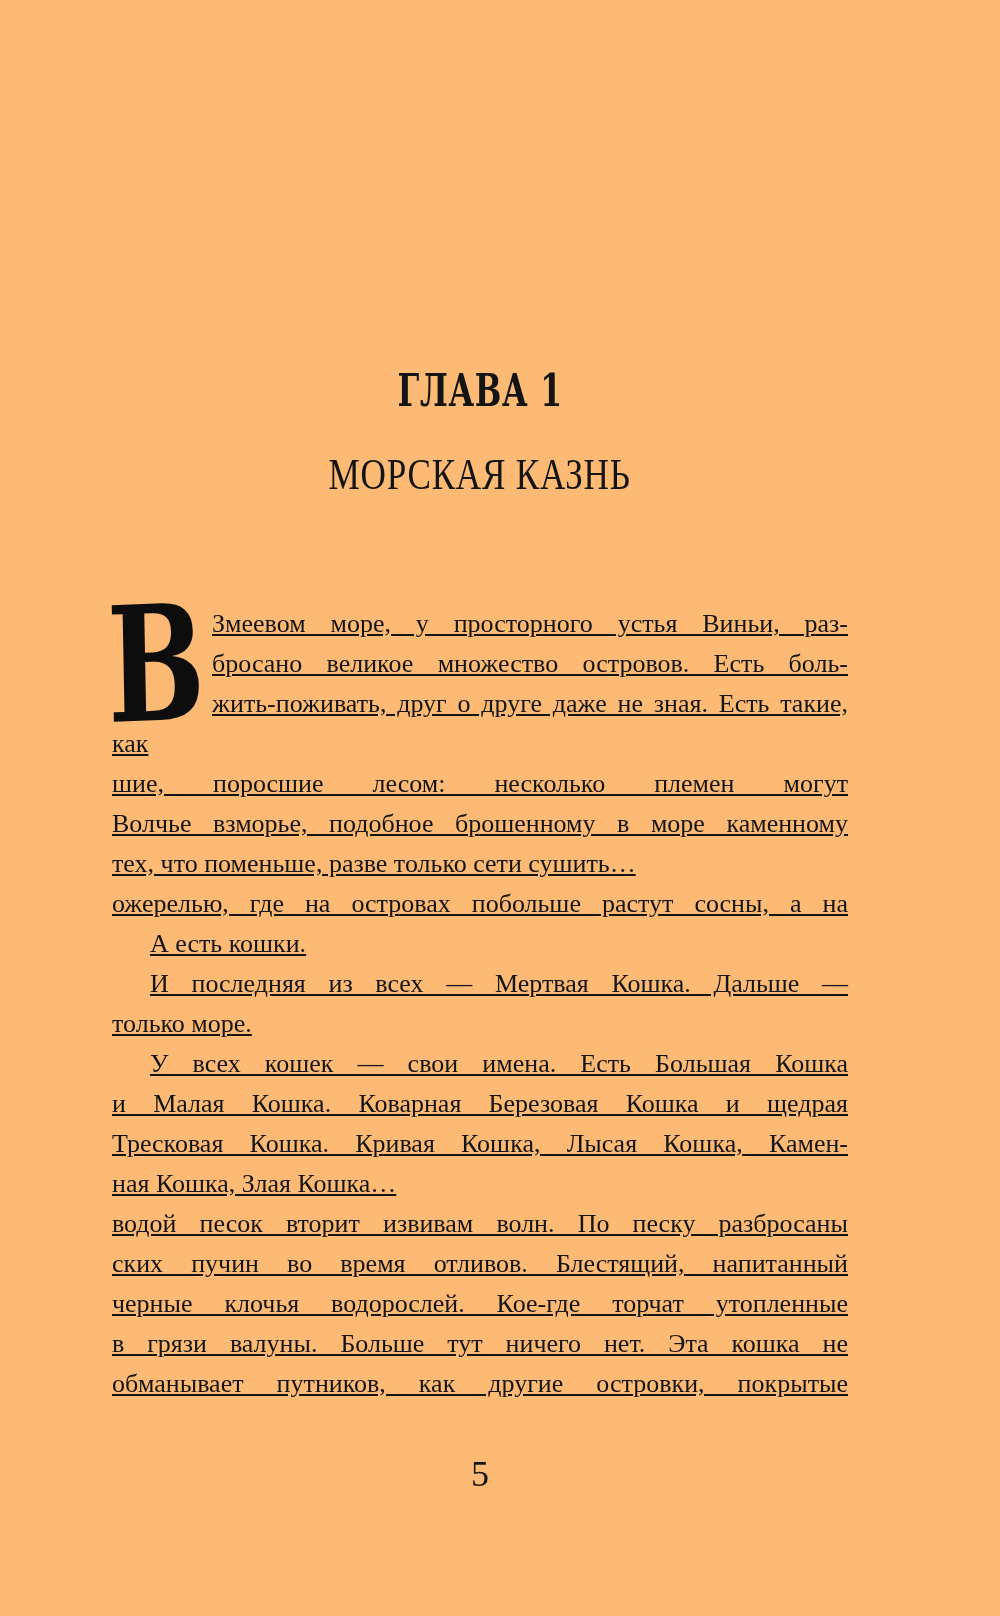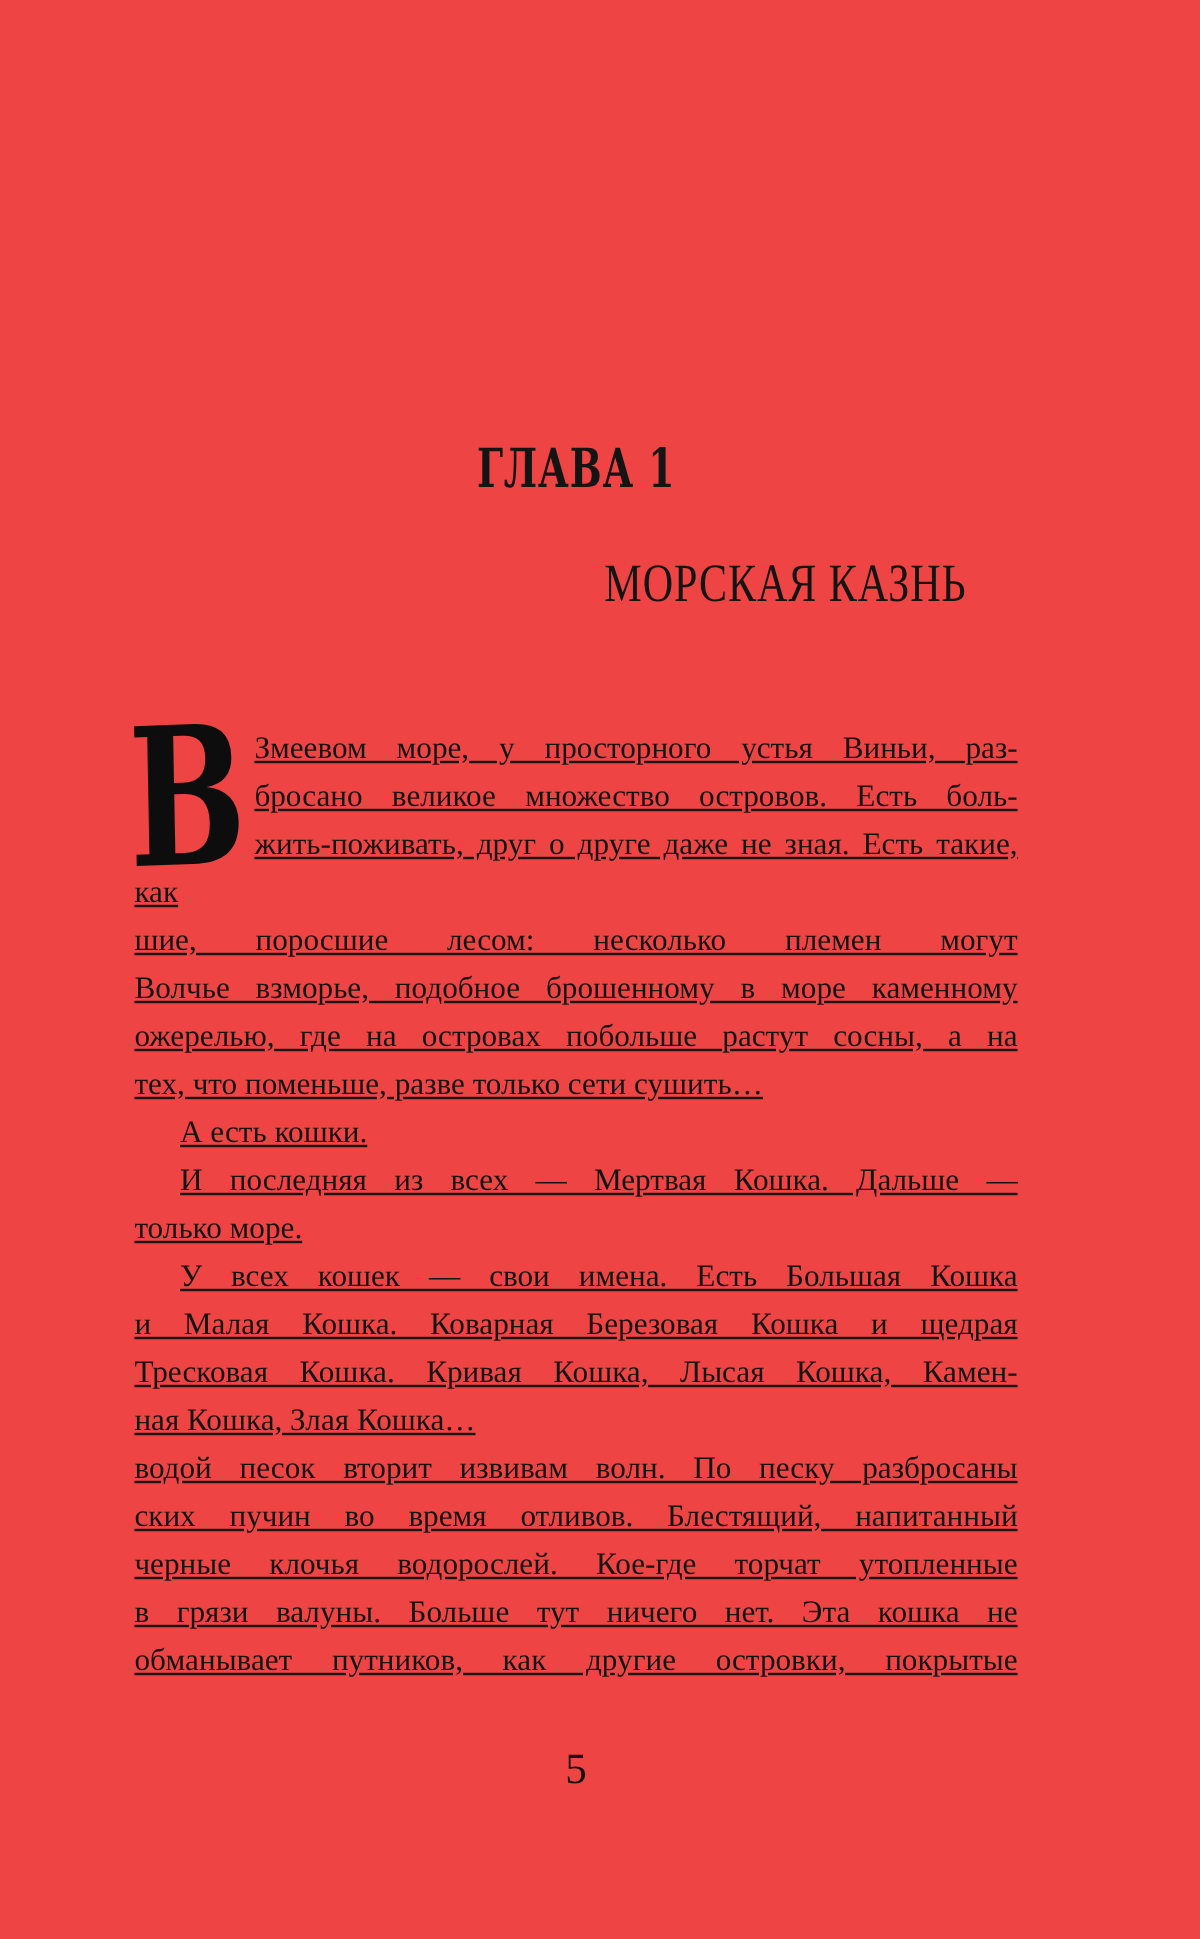--- a/index.html
+++ b/index.html
@@ -4,21 +4,21 @@
 <style>
   html, body {
     margin: 0;
     padding: 0;
     background: #ffffff;
   }
   .page {
     position: relative;
     width: 1000px;
     height: 1616px;
-    background: #ef4444;
+    background: #fdba74;
     color: #141414;
     overflow: hidden;
   }
   .content {
     position: absolute;
     left: 112px;
     width: 736px;
     top: 0;
     height: 100%;
   }
@@ -37,24 +37,24 @@
     font-size: 45px;
     line-height: 1;
     letter-spacing: 1px;
     transform: scaleX(0.70);
     transform-origin: center;
     white-space: nowrap;
   }
   
   .title-wrap {
     position: absolute;
-    top: 464px;
+    top: 452px;
     left: 0;
     width: 100%;
-    text-align: right;
+    text-align: center;
   }
   .title {
     display: inline-block;
     font-family: "Liberation Serif", serif;
     font-weight: 500;
     font-size: 45px;
     line-height: 1;
     letter-spacing: 1px;
     transform: scaleX(0.78);
     transform-origin: center;
@@ -130,22 +130,22 @@
 
     <div class="body-text" id="body-text">
         <div class="paragraph has-drop-cap">
           <span class="drop-spacer"></span>
           <span class="drop-cap">В</span>
           <div class="line">Змеевом море, у просторного устья Виньи, раз-</div>
           <div class="line">бросано великое множество островов. Есть боль-</div>
           <div class="line">жить-поживать, друг о друге даже не зная. Есть такие, как</div>
           <div class="line">шие, поросшие лесом: несколько племен могут</div>
           <div class="line">Волчье взморье, подобное брошенному в море каменному</div>
+          <div class="line last">тех, что поменьше, разве только сети сушить…</div>
           <div class="line">ожерелью, где на островах побольше растут сосны, а на</div>
-          <div class="line last">тех, что поменьше, разве только сети сушить…</div>
         </div>
         <div class="paragraph">
           <div class="line last indent">А есть кошки.</div>
         </div>
         <div class="paragraph">
           <div class="line indent">И последняя из всех — Мертвая Кошка. Дальше —</div>
           <div class="line last">только море.</div>
         </div>
         <div class="paragraph">
           <div class="line indent">У всех кошек — свои имена. Есть Большая Кошка</div>

